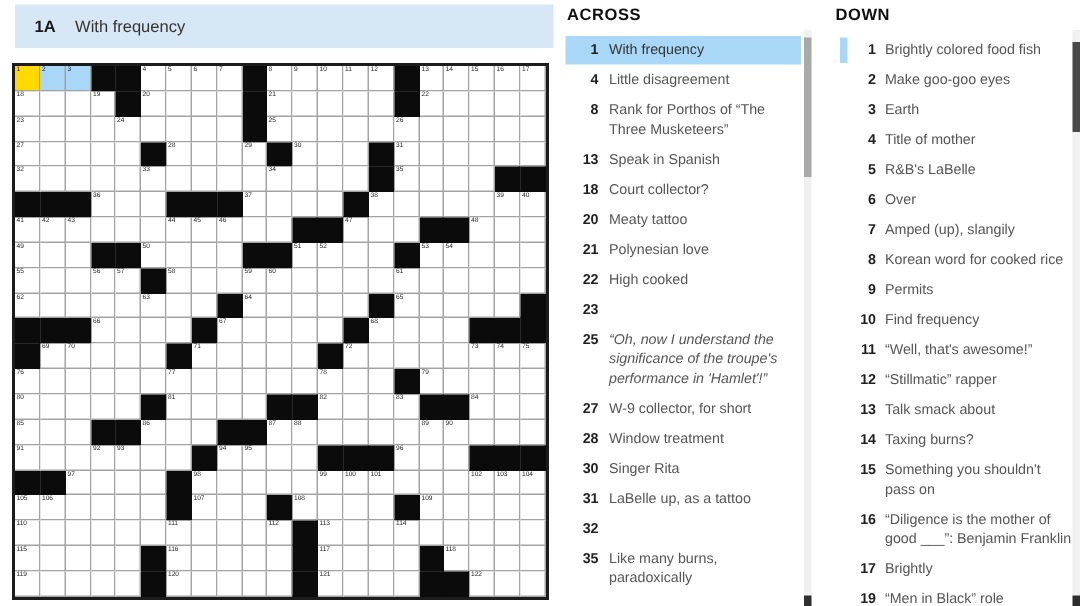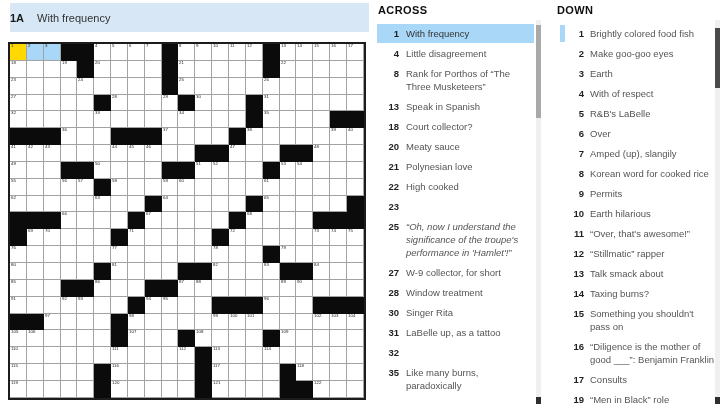--- a/index.html
+++ b/index.html
@@ -2,21 +2,21 @@
 <html><head>
 <meta charset="utf-8">
 <style>
   html,body{margin:0;padding:0;}
   .app{position:relative;width:720px;height:404px;background:#fff;overflow:hidden;
        font-family:"Liberation Sans",sans-serif;color:#222;}
 
   
   .clue-bar{position:absolute;left:10px;top:3px;width:359px;height:29px;
             background:#d7e7f6;display:flex;align-items:center;}
-  .clue-bar .cb-num{font-weight:bold;font-size:11px;color:#1a1a1a;}
+  .clue-bar .cb-num{font-weight:bold;font-size:11px;margin-left:13px;color:#1a1a1a;}
   .clue-bar .cb-txt{font-size:11px;margin-left:13px;color:#333;}
 
   
   .grid{position:absolute;left:8px;top:42px;display:grid;
         grid-template-columns:repeat(21,16.857px);grid-template-rows:repeat(21,16.857px);
         border:2px solid #1c1c1c;background:#fff;}
   .cell{position:relative;box-sizing:border-box;background:#fff;
         border-right:1px solid #a3a3a3;border-bottom:1px solid #a3a3a3;}
   .cell.black{background:#0b0b0b;border-right-color:#0b0b0b;border-bottom-color:#0b0b0b;}
   .cell.sel{background:#ffd900;}
@@ -767,21 +767,21 @@
         <li class="">
           <span class="num">13</span>
           <span class="txt">Speak in Spanish</span>
         </li>
         <li class="">
           <span class="num">18</span>
           <span class="txt">Court collector?</span>
         </li>
         <li class="">
           <span class="num">20</span>
-          <span class="txt">Meaty sauce</span>
+          <span class="txt">Meaty tattoo</span>
         </li>
         <li class="">
           <span class="num">21</span>
           <span class="txt">Polynesian love</span>
         </li>
         <li class="">
           <span class="num">22</span>
           <span class="txt">High cooked</span>
         </li>
         <li class="">
@@ -833,21 +833,21 @@
         <li class="">
           <span class="num">2</span>
           <span class="txt">Make goo-goo eyes</span>
         </li>
         <li class="">
           <span class="num">3</span>
           <span class="txt">Earth</span>
         </li>
         <li class="">
           <span class="num">4</span>
-          <span class="txt">With of respect</span>
+          <span class="txt">Title of mother</span>
         </li>
         <li class="">
           <span class="num">5</span>
           <span class="txt">R&amp;B's LaBelle</span>
         </li>
         <li class="">
           <span class="num">6</span>
           <span class="txt">Over</span>
         </li>
         <li class="">
@@ -857,25 +857,25 @@
         <li class="">
           <span class="num">8</span>
           <span class="txt">Korean word for cooked rice</span>
         </li>
         <li class="">
           <span class="num">9</span>
           <span class="txt">Permits</span>
         </li>
         <li class="">
           <span class="num">10</span>
-          <span class="txt">Earth hilarious</span>
+          <span class="txt">Find frequency</span>
         </li>
         <li class="">
           <span class="num">11</span>
-          <span class="txt">“Over, that's awesome!”</span>
+          <span class="txt">“Well, that's awesome!”</span>
         </li>
         <li class="">
           <span class="num">12</span>
           <span class="txt">“Stillmatic” rapper</span>
         </li>
         <li class="">
           <span class="num">13</span>
           <span class="txt">Talk smack about</span>
         </li>
         <li class="">
@@ -885,21 +885,21 @@
         <li class="">
           <span class="num">15</span>
           <span class="txt">Something you shouldn't pass on</span>
         </li>
         <li class="">
           <span class="num">16</span>
           <span class="txt">“Diligence is the mother of good ___”: Benjamin Franklin</span>
         </li>
         <li class="">
           <span class="num">17</span>
-          <span class="txt">Consults</span>
+          <span class="txt">Brightly</span>
         </li>
         <li class="">
           <span class="num">19</span>
           <span class="txt">“Men in Black” role</span>
         </li>
       </ul>
   </div>
 
   <div class="sbar sbar-down">
     <div class="thumb"></div>

